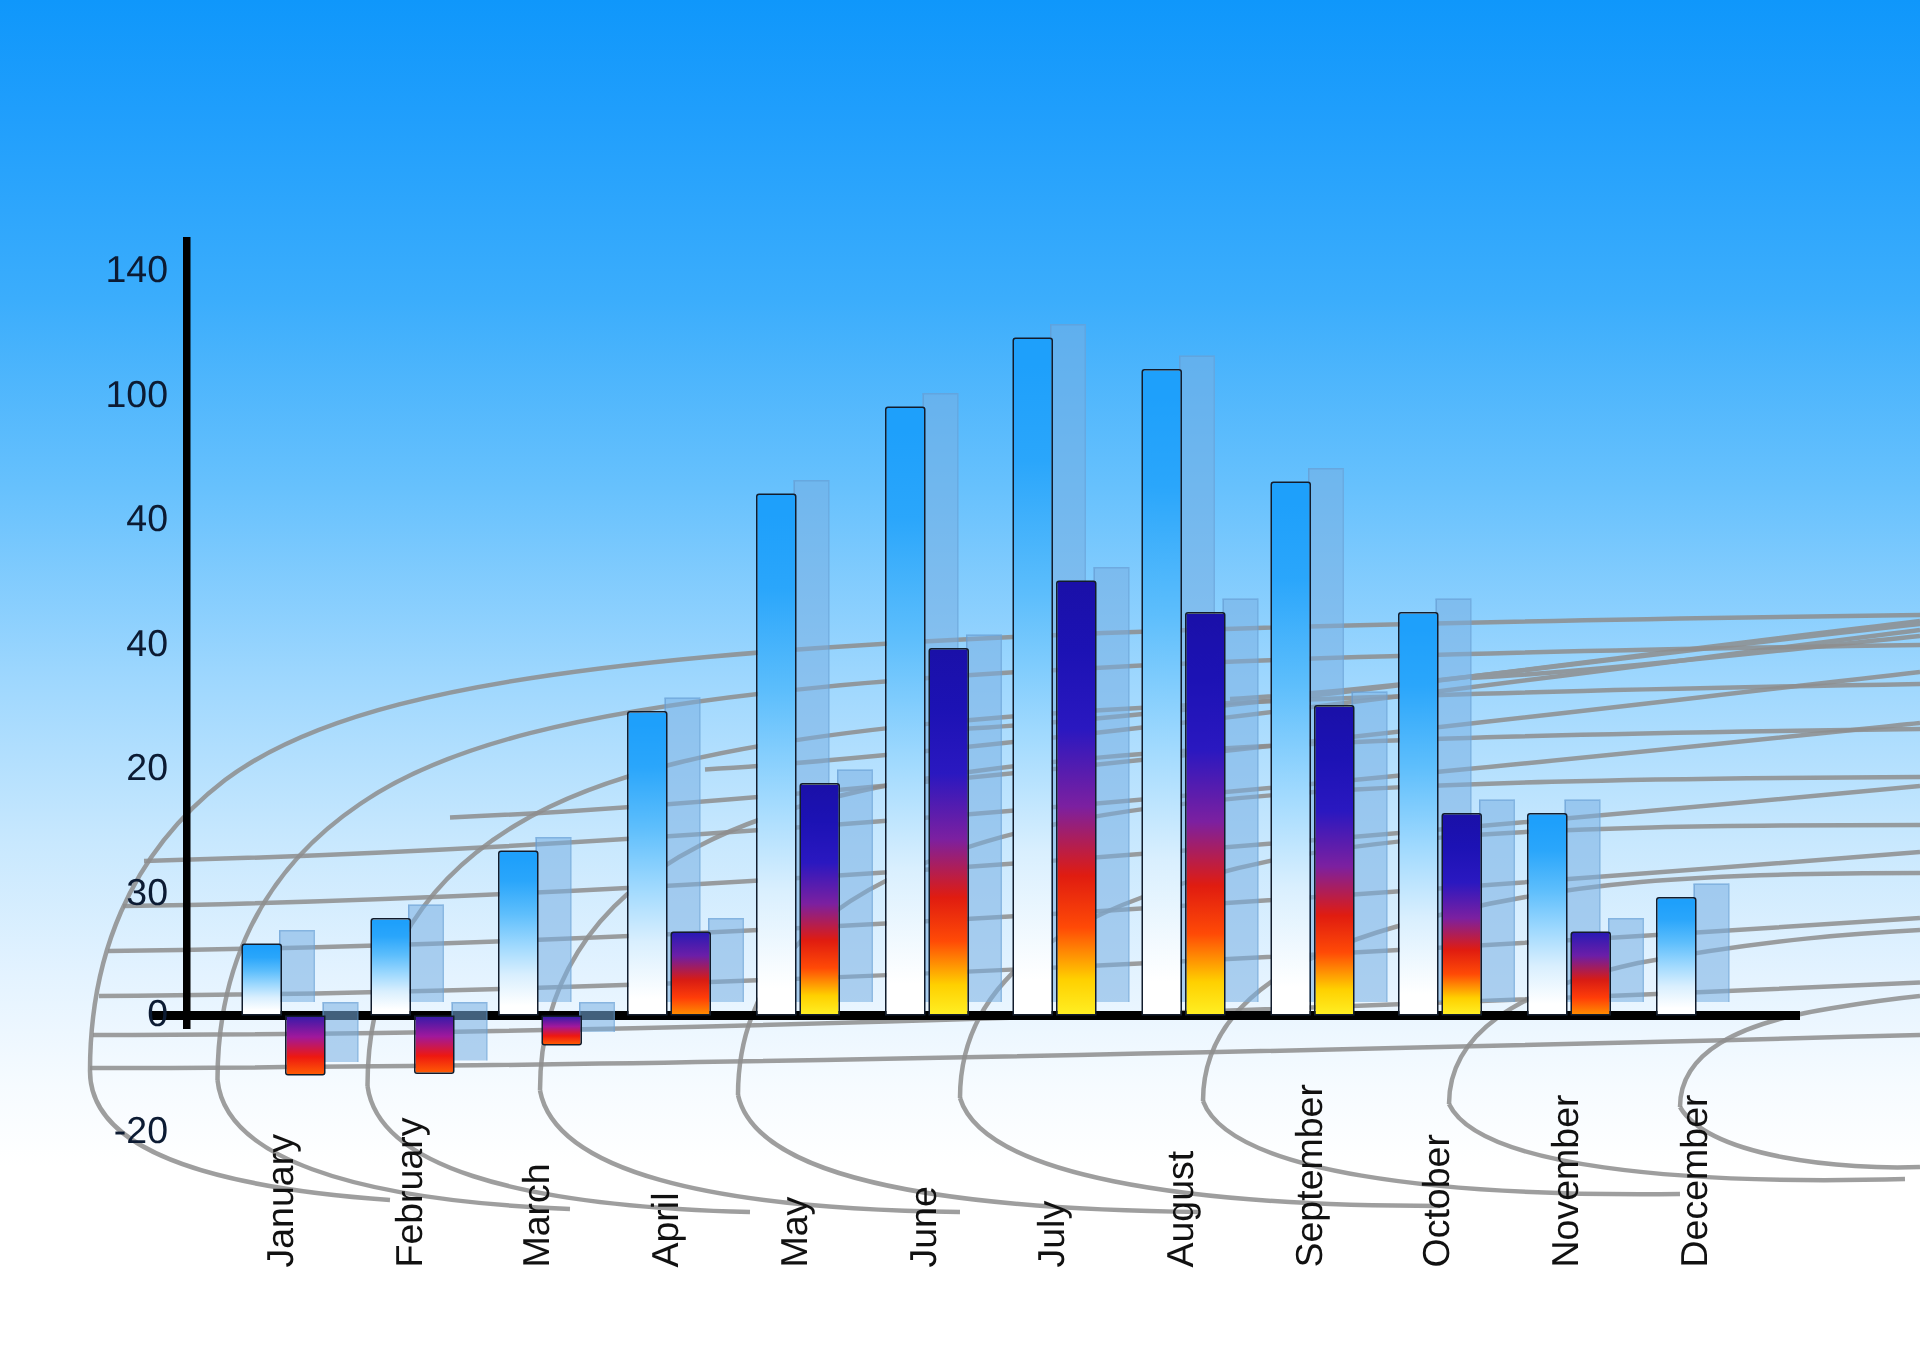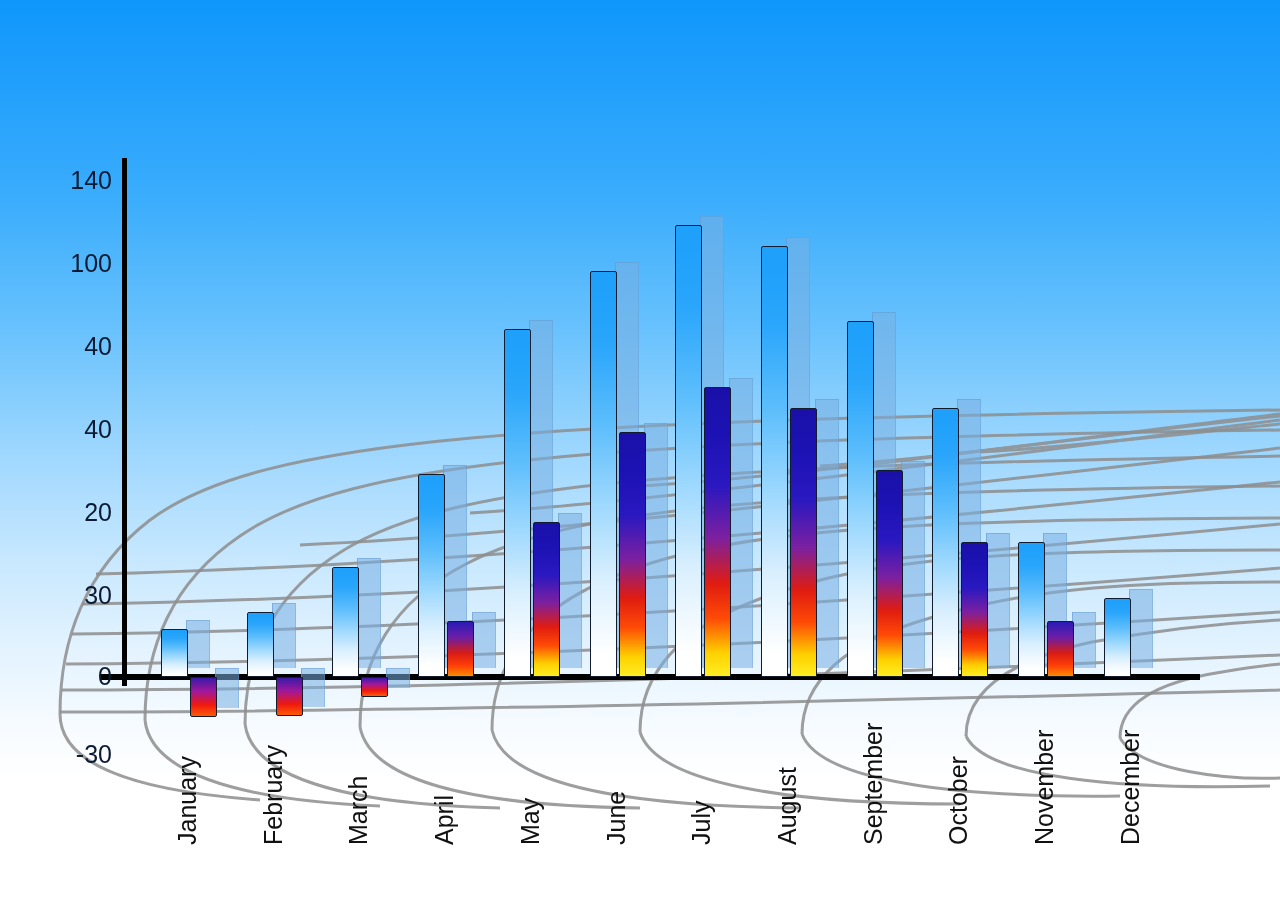--- a/index.html
+++ b/index.html
@@ -140,21 +140,21 @@
     <div class="ytick-wrap" style="top:500px;">
         <div class="ytick">20</div>
       </div>
     <div class="ytick-wrap" style="top:583px;">
         <div class="ytick">30</div>
       </div>
     <div class="ytick-wrap" style="top:664px;">
         <div class="ytick">0</div>
       </div>
     <div class="ytick-wrap" style="top:742px;">
-        <div class="ytick">-30</div>
+        <div class="ytick">-20</div>
       </div>
   </div>
 
   <div class="plot" id="bars">
       <div class="bar" style="left: 161px; top: 629.332px; width: 27px; height: 47.6675px;">
         <div class="side"></div>
         <div class="face blue"></div>
       </div>
       <div class="bar neg" style="left: 190px; top: 677px; width: 27px; height: 40.2065px;">
         <div class="side"></div>

